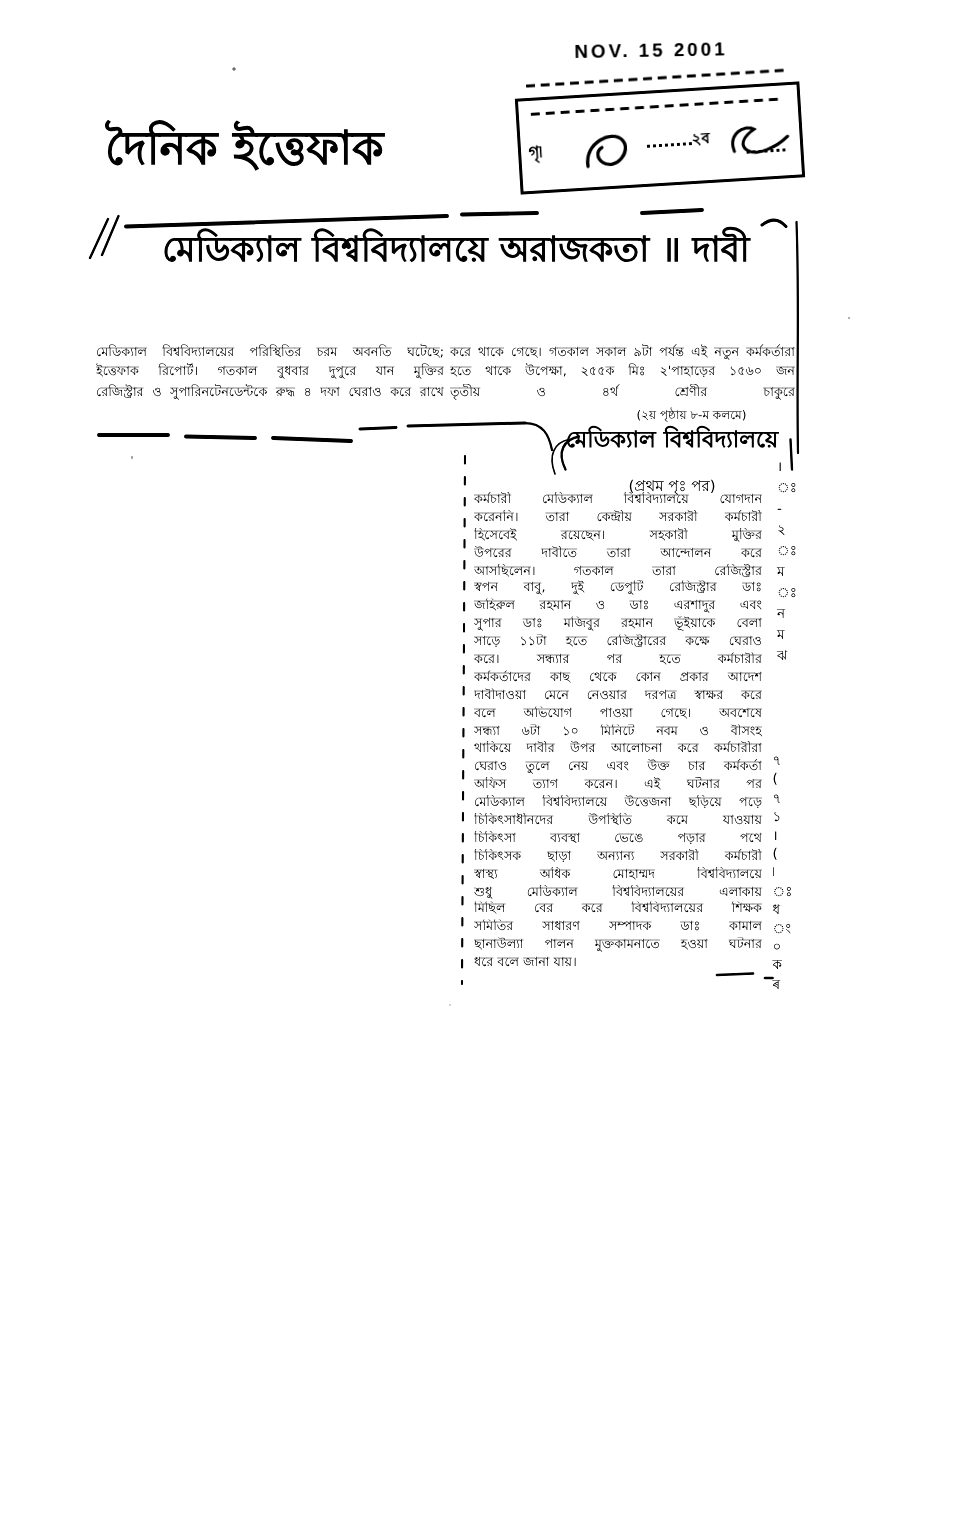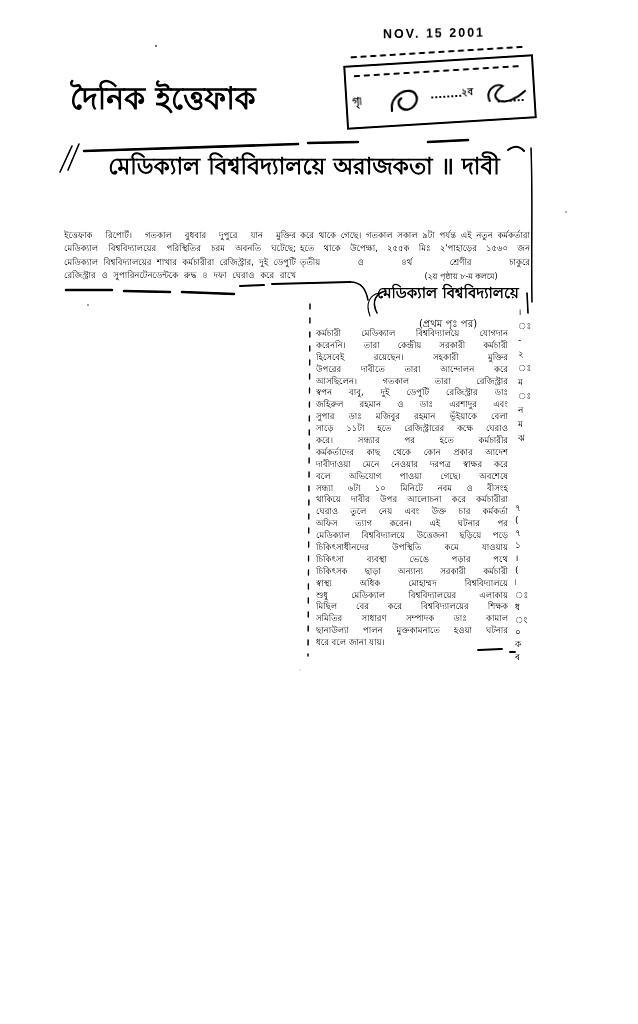--- a/index.html
+++ b/index.html
@@ -106,23 +106,22 @@
     <svg class="abs" style="left:134px;top:20px;" width="50" height="32" viewBox="0 0 50 32">
       <path d="M8,22 C4,10 16,4 22,8 C15,12 11,18 17,22 C23,26 36,21 44,14" fill="none" stroke="#1d1d1d" stroke-width="2" stroke-linecap="round"></path>
     </svg>
     <div class="abs stamp-dot-end"></div>
 
   </div>
 
   <div id="headline-1" class="abs bn" style="transform: scaleX(0.997831);">মেডিক্যাল বিশ্ববিদ্যালয়ে অরাজকতা ॥ দাবী</div>
 
   <div id="intro-left" class="abs col bn">
+      <div class="line">মেডিক্যাল বিশ্ববিদ্যালয়ের পরিস্থিতির চরম অবনতি ঘটেছে;</div>
       <div class="line">ইত্তেফাক রিপোর্ট। গতকাল বুধবার দুপুরে যান মুক্তির</div>
-      <div class="line">মেডিক্যাল বিশ্ববিদ্যালয়ের পরিস্থিতির চরম অবনতি ঘটেছে;</div>
-      <div class="line">মেডিক্যাল বিশ্ববিদ্যালয়ের শাখার কর্মচারীরা রেজিস্ট্রার, দুই ডেপুটি</div>
       <div class="line">রেজিস্ট্রার ও সুপারিনটেনডেন্টকে রুদ্ধ ৪ দফা ঘেরাও করে রাখে</div>
     </div>
   <div id="intro-right" class="abs col bn">
       <div class="line">করে থাকে গেছে। গতকাল সকাল ৯টা পর্যন্ত এই নতুন কর্মকর্তারা</div>
       <div class="line">হতে থাকে উপেক্ষা, ২৫৫ক মিঃ ২'পাহাড়ের ১৫৬০ জন</div>
       <div class="line">তৃতীয় ও ৪র্থ শ্রেণীর চাকুরে</div>
     </div>
   <div id="jump-note" class="abs bn">(২য় পৃষ্ঠায় ৮-ম কলমে)</div>
 
   <div id="cont-header" class="abs bn">মেডিক্যাল বিশ্ববিদ্যালয়ে</div>

